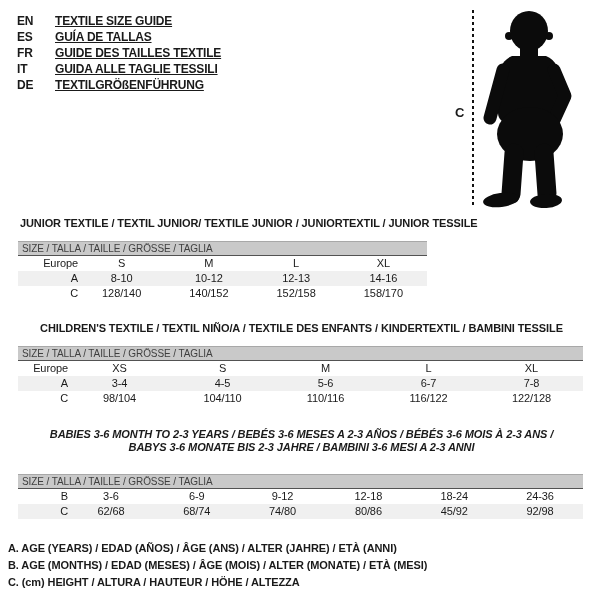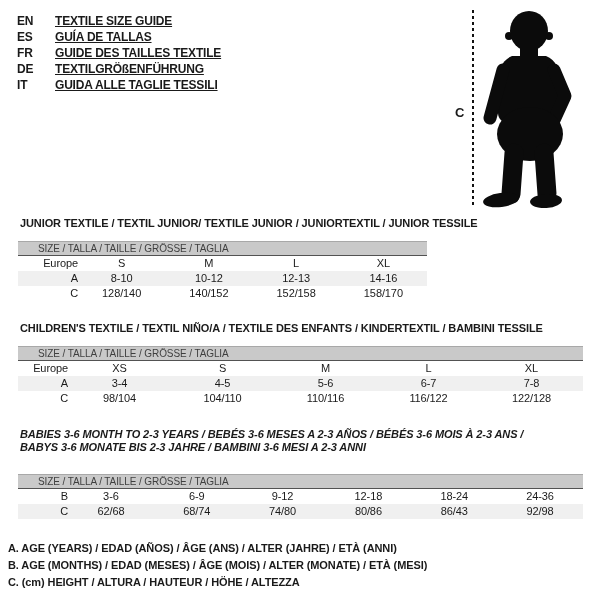--- a/index.html
+++ b/index.html
@@ -21,25 +21,25 @@
   svg.baby { position:absolute; left:482px; top:8px; }
   .baby ellipse, .baby circle, .baby rect, .baby path { fill:#0b0b0b; }
   .baby line, .baby polyline { stroke:#0b0b0b; fill:none; }
 
   
   .sec { position:absolute; left:18px; }
   .sec0 { top:217px; width:409px; }
   .sec1 { top:322px; width:565px; }
   .sec2 { top:428px; width:565px; }
   .sec-title { font-weight:bold; font-size:11px; line-height:13px; letter-spacing:-0.1px;
-    margin:0 0 11px 2px; white-space:nowrap; }
+    margin:0 0 11px 2px; white-space:nowrap;text-align:center; }
   .sec2 .sec-title { margin-bottom:20px;font-style:italic; }
   .size-bar { height:13px; line-height:13px; background:#c9c9c9;
     border-top:1px solid #a8a8a8; border-bottom:1px solid #525252;
-    font-size:10px; color:#3f3f3f; padding-left:20px; letter-spacing:-0.1px; }
+    font-size:10px; color:#3f3f3f; padding-left:4px; letter-spacing:-0.1px; }
   table.size-table { width:100%; border-collapse:collapse; table-layout:fixed; }
   .size-table td { height:15px; line-height:15px; padding:0; font-size:11px;
     text-align:center; white-space:nowrap; letter-spacing:-0.1px; }
   .size-table td.lbl { text-align:right; padding-left:4px; }
   .sec0 td.lbl { width:56px; }
   .sec1 td.lbl, .sec2 td.lbl { width:46px; }
   tr.stripe { background:#f0f0f0; }
 
   
   .notes { position:absolute; left:8px; top:540px; font-weight:bold; font-size:11px;
@@ -47,22 +47,22 @@
 </style>
 </head>
 <body>
 
 <div>
 
   <ul class="lang-list">
       <li><span class="lang-code">EN</span><span>TEXTILE SIZE GUIDE</span></li>
       <li><span class="lang-code">ES</span><span>GUÍA DE TALLAS</span></li>
       <li><span class="lang-code">FR</span><span>GUIDE DES TAILLES TEXTILE</span></li>
+      <li><span class="lang-code">IT</span><span>GUIDA ALLE TAGLIE TESSILI</span></li>
       <li><span class="lang-code">DE</span><span>TEXTILGRÖßENFÜHRUNG</span></li>
-      <li><span class="lang-code">IT</span><span>GUIDA ALLE TAGLIE TESSILI</span></li>
     </ul>
 
   <div>
     <div class="height-line"></div>
     <div class="height-label">C</div>
     <svg class="baby" width="118" height="200" viewBox="0 0 118 200" aria-hidden="true">
       <circle cx="27" cy="28" r="4"></circle>
       <circle cx="67" cy="28" r="4"></circle>
       <ellipse cx="47" cy="23" rx="19" ry="20"></ellipse>
       <rect x="38" y="36" width="18" height="14"></rect>
@@ -160,21 +160,21 @@
             <td>12-18</td>
             <td>18-24</td>
             <td>24-36</td>
           </tr>
           <tr class="stripe">
             <td class="lbl">C</td>
             <td>62/68</td>
             <td>68/74</td>
             <td>74/80</td>
             <td>80/86</td>
-            <td>86/43</td>
+            <td>45/92</td>
             <td>92/98</td>
           </tr>
         </tbody>
     </table>
   </section>
 
   <div class="notes">
       <div>A. AGE (YEARS) / EDAD (AÑOS) / ÂGE (ANS) / ALTER (JAHRE) / ETÀ (ANNI)</div>
       <div>B. AGE (MONTHS) / EDAD (MESES) / ÂGE (MOIS) / ALTER (MONATE) / ETÀ (MESI)</div>
       <div>C. (cm) HEIGHT / ALTURA / HAUTEUR / HÖHE / ALTEZZA</div>

